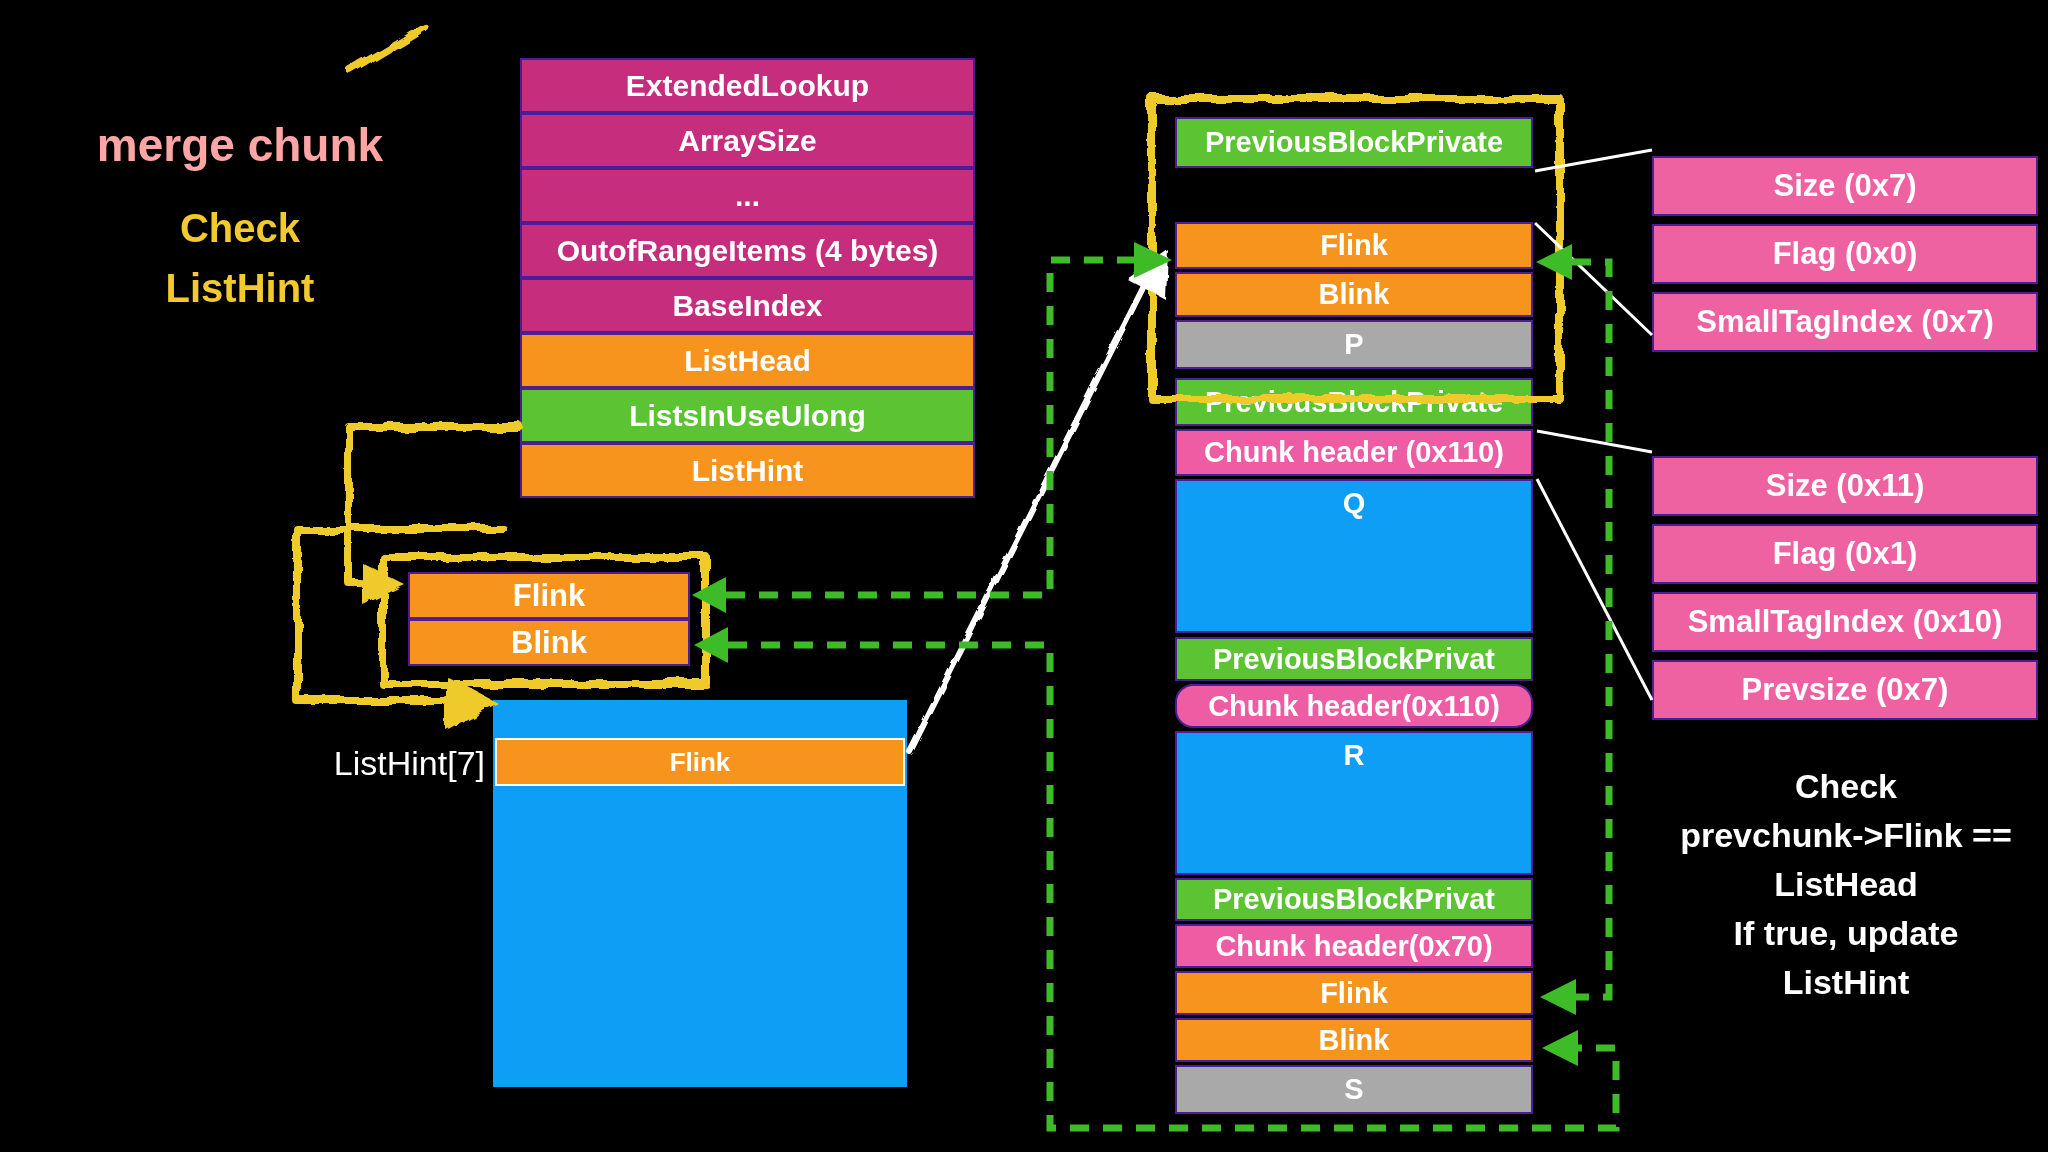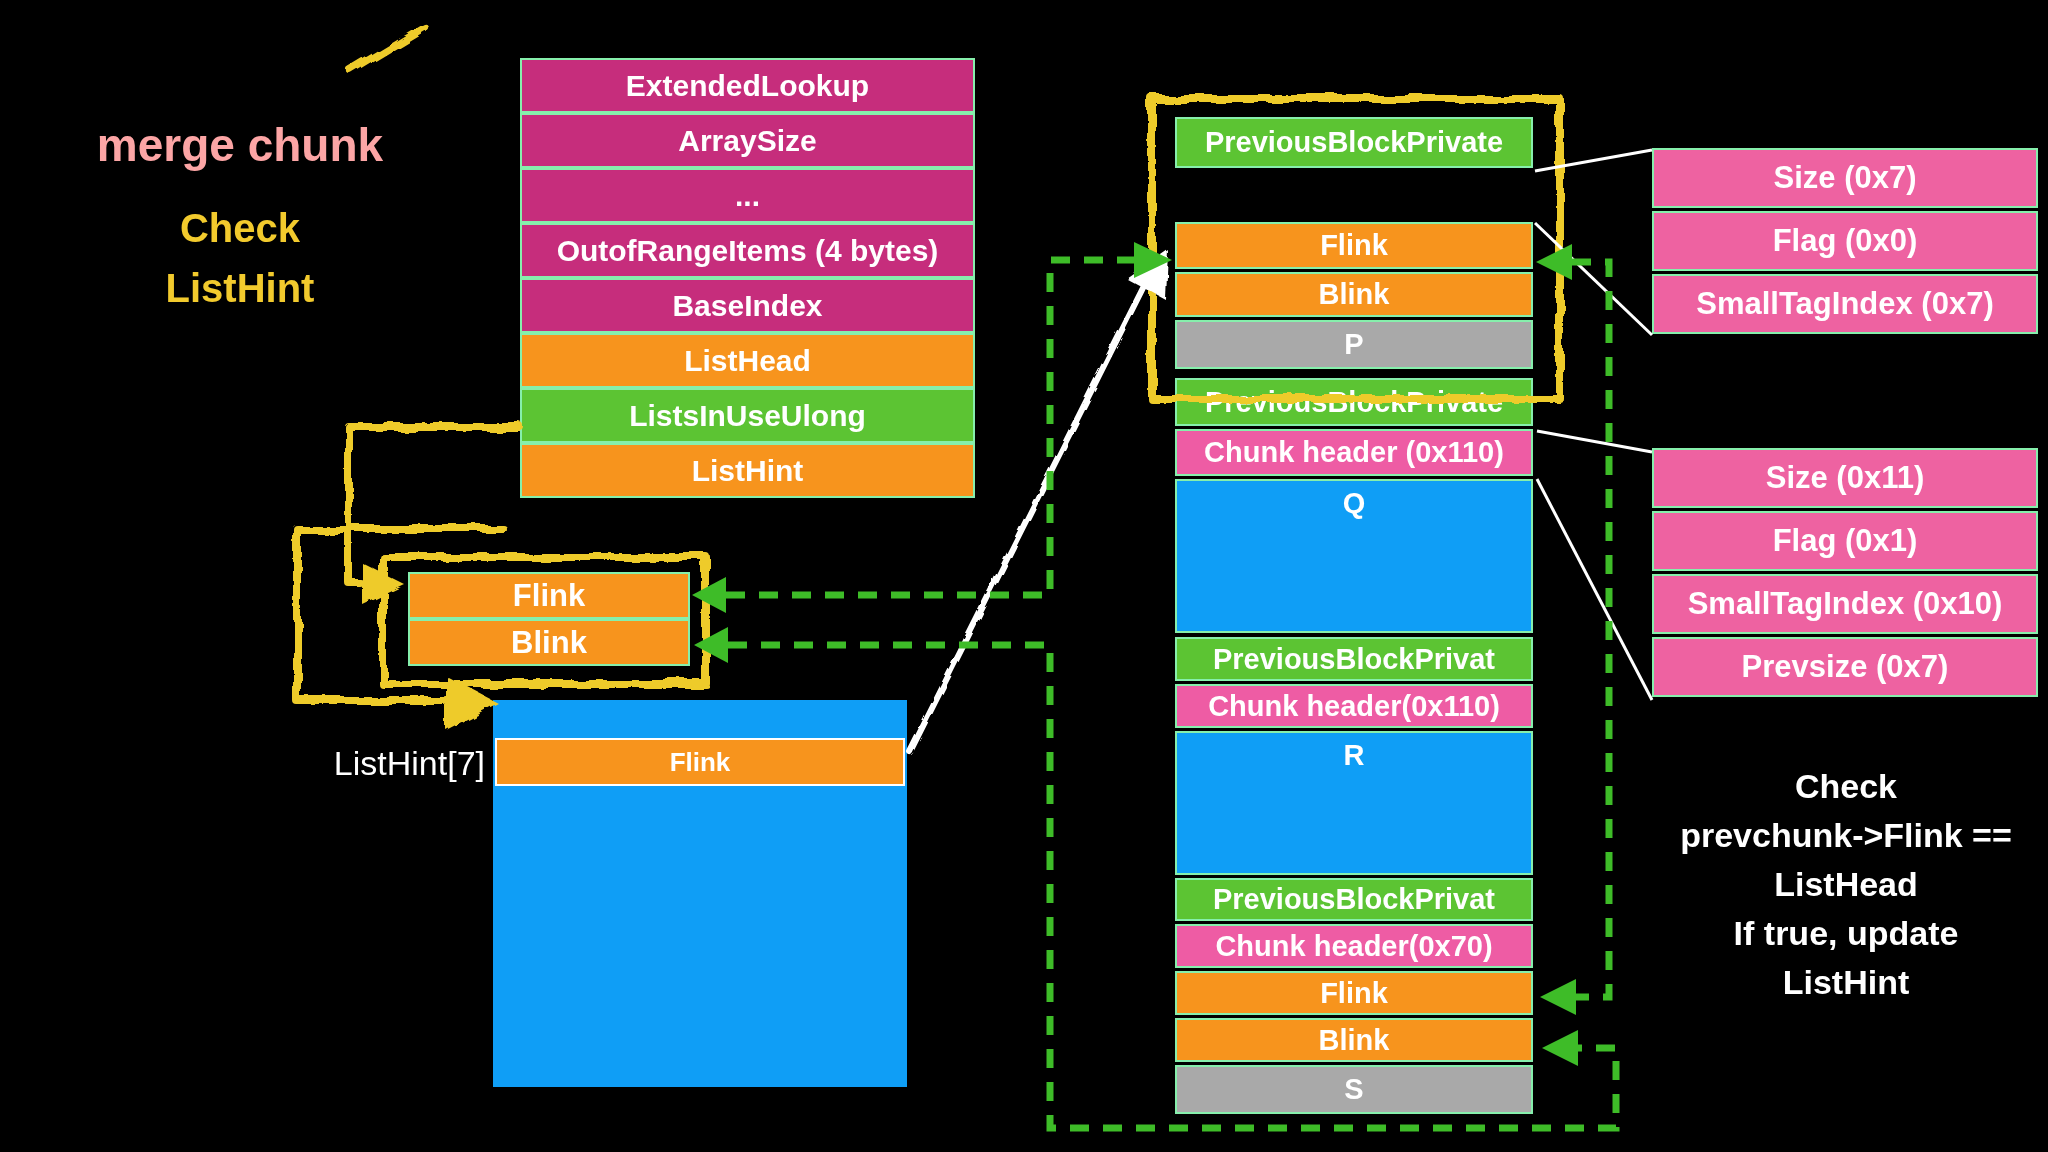--- a/index.html
+++ b/index.html
@@ -1,26 +1,26 @@
 <!DOCTYPE html>
 <html style="--c-bg: #000000; --c-magenta: #c62d7c; --c-orange: #f7941d; --c-green: #5cc433; --c-pink: #ee5ca4; --c-detailpink: #ee62a1; --c-blue: #0f9ef6; --c-gray: #a9a9a9; --c-yellow: #eecb2b; --c-yellowtext: #f2ca2d; --c-dashgreen: #3ebc28;"><head>
 <meta charset="utf-8">
 <style>
   html,body{margin:0;padding:0;background:#000;}
   .stage{position:relative;width:2048px;height:1152px;background:var(--c-bg,#000);
          overflow:hidden;font-family:"Liberation Sans",sans-serif;}
-  .row{box-sizing:border-box;border:2px solid #86efac;color:#fff;font-weight:700;
+  .row{box-sizing:border-box;border:2px solid #4c1d95;color:#fff;font-weight:700;
        display:flex;align-items:center;justify-content:center;white-space:nowrap;}
   .magenta{background:var(--c-magenta);}
   .orange{background:var(--c-orange);}
   .green{background:var(--c-green);}
   .pink{background:var(--c-pink);}
   .blue{background:var(--c-blue);}
   .gray{background:var(--c-gray);}
-  .detailpink{background:var(--c-detailpink);}
+  .detailpink{background:var(--c-detailpink);margin-top:8px;}
   .align-top{align-items:flex-start;padding-top:6px;}
 
   .title{position:absolute;left:55px;top:118px;width:370px;text-align:center;
          color:#fca5a5;font-size:46px;font-weight:700;}
   .subtitle{position:absolute;left:55px;top:198px;width:370px;text-align:center;
             color:var(--c-yellowtext);font-size:40px;font-weight:700;line-height:60px;}
 
   .lookup{position:absolute;left:520px;top:58px;width:455px;}
   .lookup .row{height:55px;font-size:30px;}
 
@@ -96,21 +96,21 @@
   <div class="chunk-col">
 
   <div class="row green" style="top: 0px; height: 51px;">PreviousBlockPrivate</div>
       <div class="row orange" style="top: 105px; height: 47px;">Flink</div>
       <div class="row orange" style="top: 155px; height: 45px;">Blink</div>
       <div class="row gray" style="top: 203px; height: 49px;">P</div>
       <div class="row green" style="top: 261px; height: 48px;">PreviousBlockPrivate</div>
       <div class="row pink" style="top: 312px; height: 47px;">Chunk header (0x110)</div>
       <div class="row blue align-top" style="top: 362px; height: 154px;">Q</div>
       <div class="row green" style="top: 520px; height: 44px;">PreviousBlockPrivat</div>
-      <div class="row pink" style="top: 567px; height: 44px;">Chunk header(0x110)</div>
+      <div class="row pink" style="top: 567px; height: 44px; border-radius: 18px;">Chunk header(0x110)</div>
       <div class="row blue align-top" style="top: 614px; height: 144px;">R</div>
       <div class="row green" style="top: 761px; height: 43px;">PreviousBlockPrivat</div>
       <div class="row pink" style="top: 807px; height: 44px;">Chunk header(0x70)</div>
       <div class="row orange" style="top: 854px; height: 44px;">Flink</div>
       <div class="row orange" style="top: 901px; height: 44px;">Blink</div>
       <div class="row gray" style="top: 948px; height: 49px;">S</div>
     </div>
 
   <div class="detail-box" id="detail-p">
 

